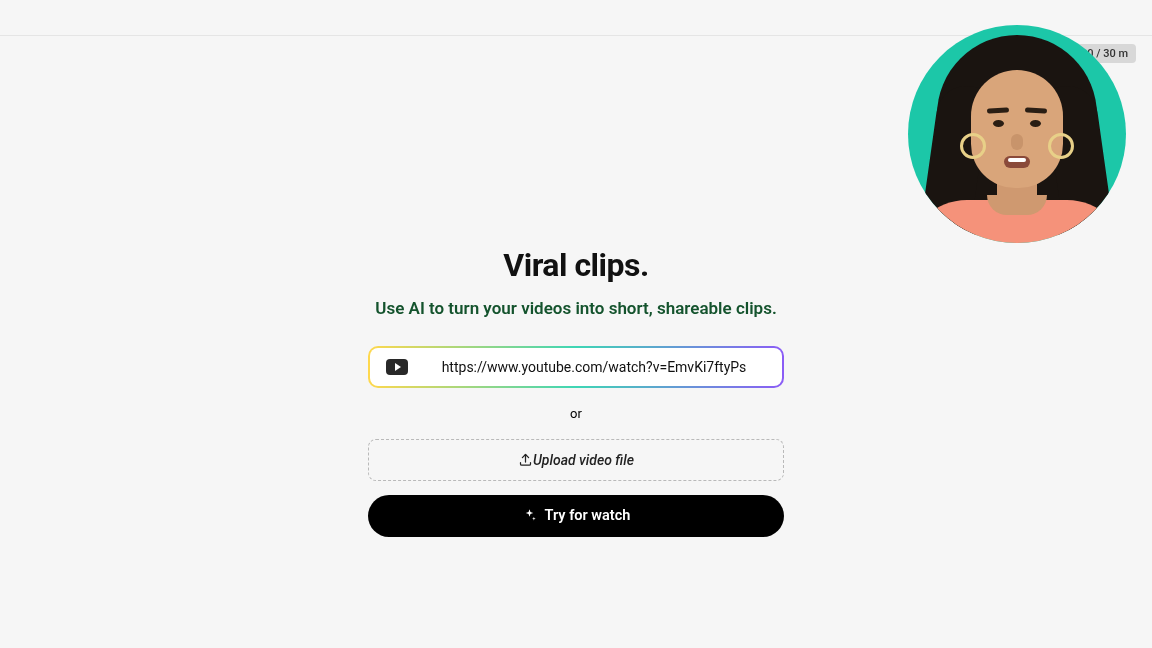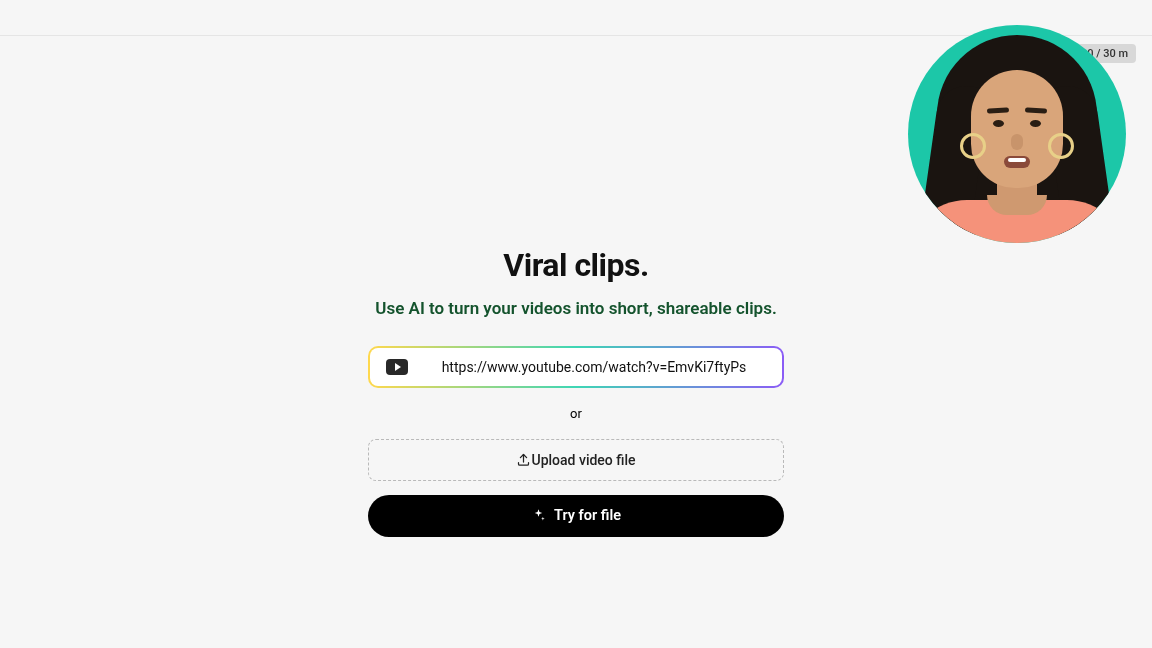--- a/index.html
+++ b/index.html
@@ -275,20 +275,21 @@
       background: transparent;
       display: flex;
       align-items: center;
       justify-content: center;
       gap: 0;
       font-size: 14px;
       font-weight: 500;
       color: #222;
       cursor: pointer;
       font-family: inherit;
+      font-style: italic;
     }
     .upload-icon svg {
       width: 15px;
       height: 15px;
       display: block;
     }
     .cta-btn {
       margin-top: 14px;
       width: 416px;
       height: 42px;
@@ -376,15 +377,15 @@
     <span>Upload video file</span>
   </button>
 
   <button class="cta-btn">
     <span class="sparkle-icon">
       <svg viewBox="0 0 24 24" fill="#fff">
         <path d="M12 2l1.5 4.5L18 8l-4.5 1.5L12 14l-1.5-4.5L6 8l4.5-1.5L12 2z"></path>
         <path d="M19 14l.75 2.25L22 17l-2.25.75L19 20l-.75-2.25L16 17l2.25-.75L19 14z"></path>
       </svg>
     </span>
-    <span>Try for file</span>
+    <span>Try for watch</span>
   </button>
 </div>
 
 </body></html>

